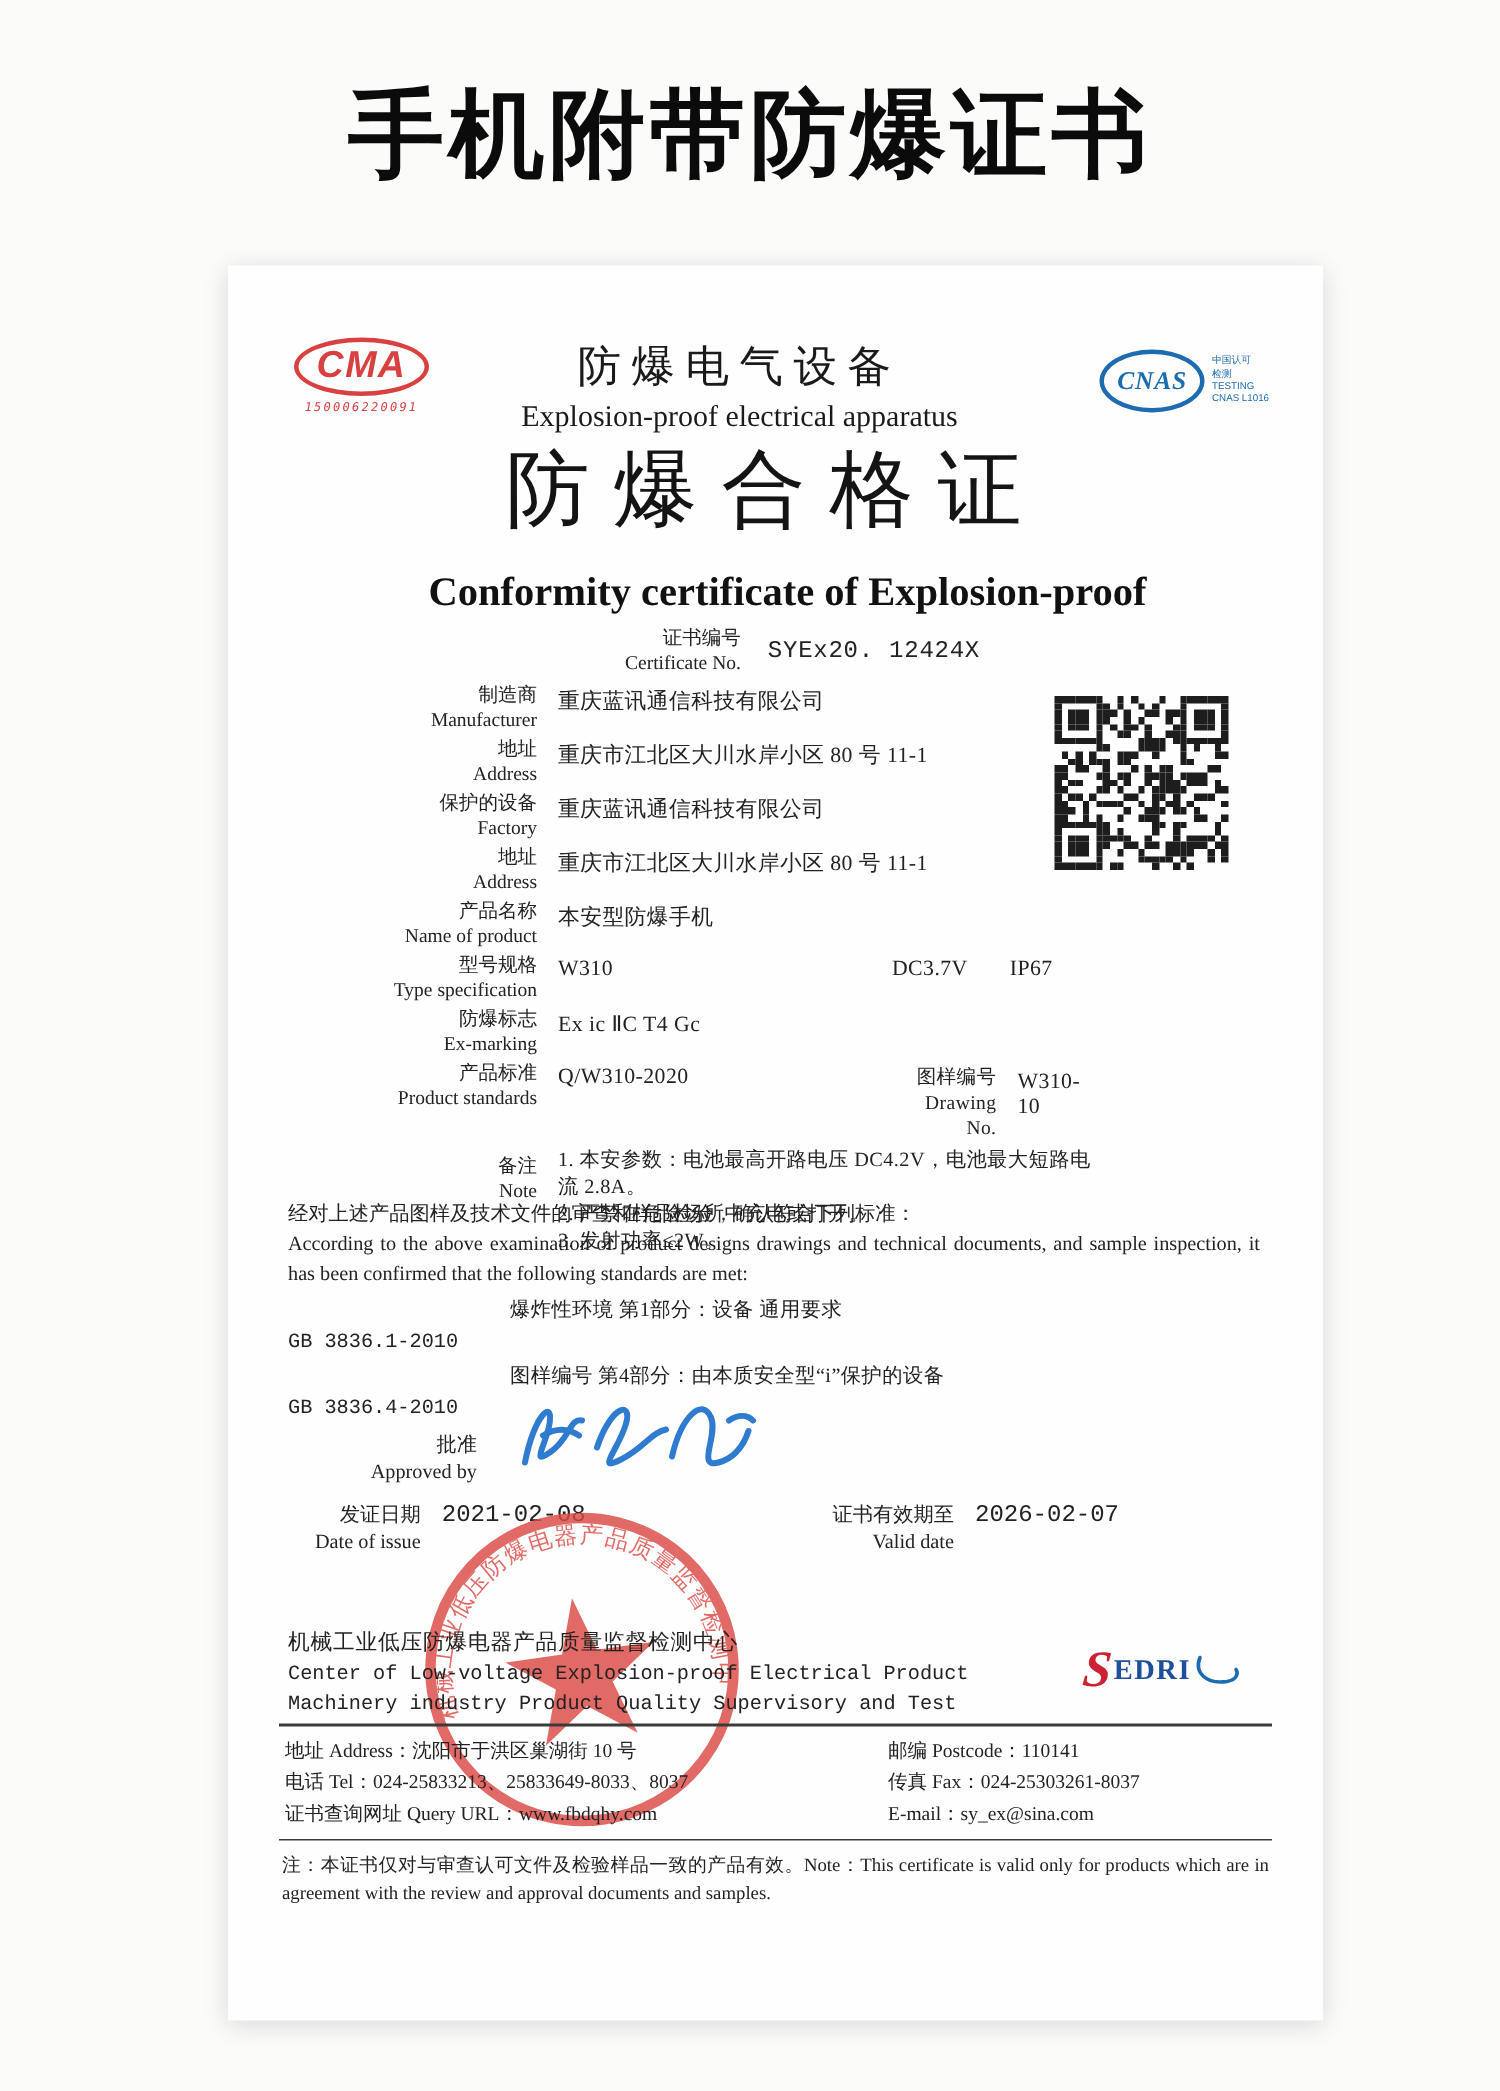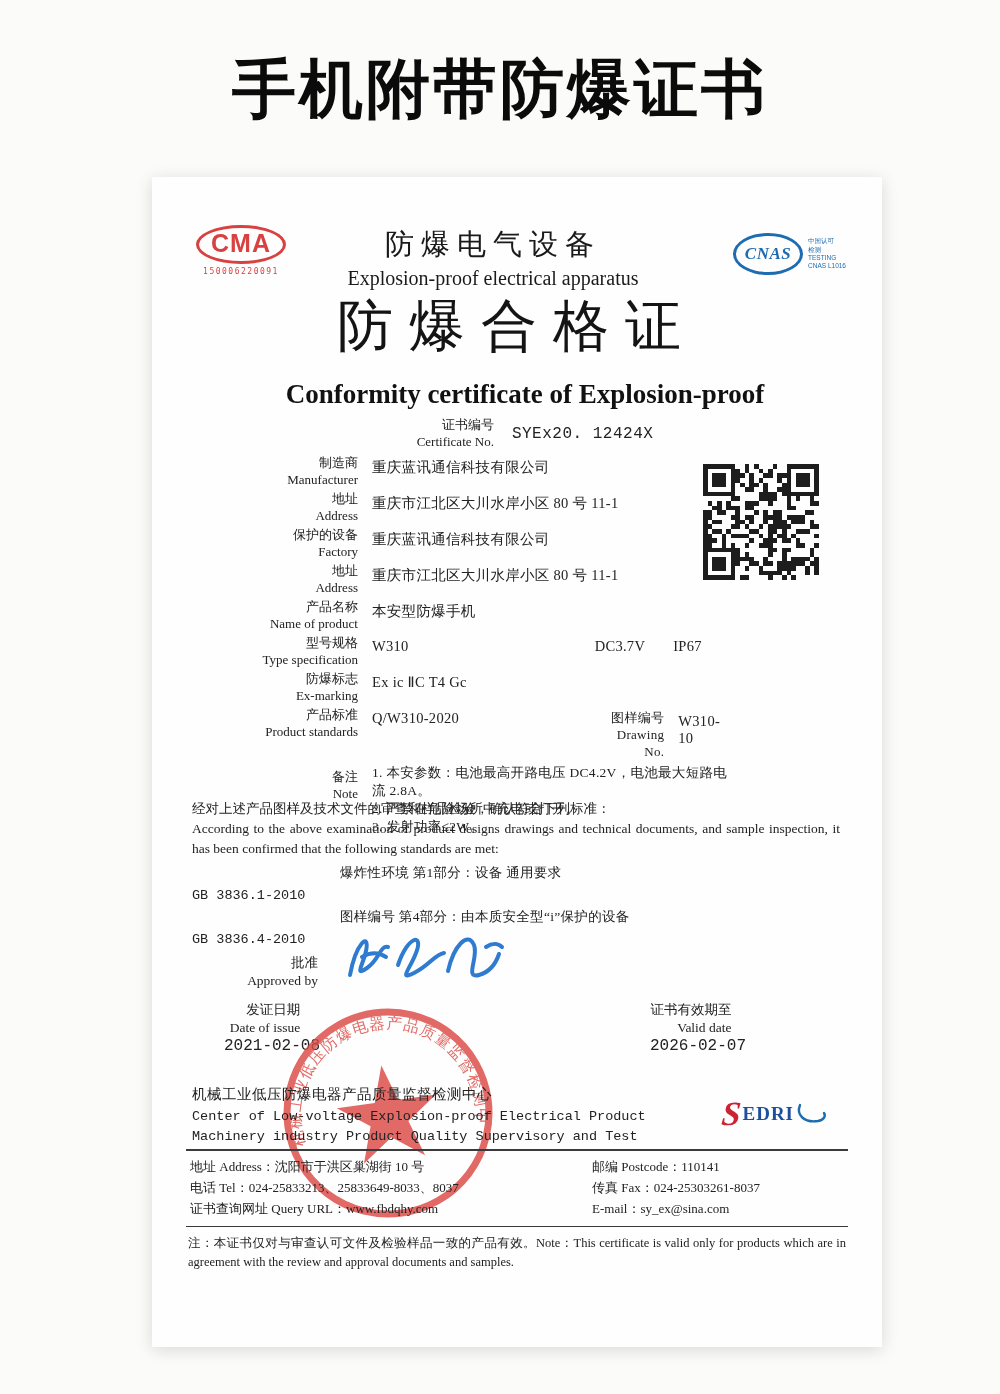--- a/index.html
+++ b/index.html
@@ -2,21 +2,21 @@
 <html><head>
 <meta charset="utf-8">
 <style>
   * { box-sizing: border-box; margin: 0; padding: 0; }
   html,body { width:1000px; height:1394px; background:#fbfbfa; font-family:"Liberation Serif", serif; color:#222; }
   .page-title { padding-top:46px; text-align:center; font-family:"DejaVu Sans", sans-serif; font-weight:900; font-size:64px; letter-spacing:3px; color:#0b0b0b; }
   .paper { position:relative; width:730px; height:1170px; margin:44px 0 0 152px; background:#fefefe; box-shadow:0 3px 16px rgba(0,0,0,.14); overflow:hidden; }
 
   
   .cert-header { position:absolute; top:48px; left:40px; right:36px; display:flex; align-items:flex-start; }
-  .cma-block { width:98px; text-align:center; }
+  .cma-block { width:98px; text-align:center;font-style:italic; }
   .cma-oval { display:inline-block; border:3px solid #d94040; border-radius:50%; padding:1px 12px 3px; color:#d94040; font-family:"Liberation Sans", sans-serif; font-weight:bold; font-size:25px; letter-spacing:1px; }
   .cma-num { margin-top:3px; font-size:8px; color:#d94040; letter-spacing:1.5px; font-family:"DejaVu Sans Mono", monospace; }
   .hdr-center { flex:1; text-align:center; }
   .hdr-title-zh { font-size:29px; letter-spacing:7px; color:#1a1a1a; }
   .hdr-title-en { margin-top:2px; font-size:20px; color:#1a1a1a; }
   .cnas-block { width:150px; display:flex; align-items:center; justify-content:flex-end; padding-top:8px; }
   .cnas-oval { border:3px solid #1d6bb0; border-radius:50%; width:70px; height:42px; display:flex; align-items:center; justify-content:center; color:#1d6bb0; font-style:italic; font-weight:bold; font-size:17px; font-family:"Liberation Serif", serif; letter-spacing:.5px; }
   .cnas-lines { margin-left:5px; font-size:6.5px; line-height:1.3; color:#1d6bb0; font-family:"Liberation Sans", sans-serif; }
 
   
@@ -56,21 +56,21 @@
   .srow { display:flex; margin-top:5px; }
   .scode { width:148px; flex:none;margin-top:24px; }
   .stitle { font-family:"Liberation Serif", serif; letter-spacing:.3px; }
 
   
   .approval { position:absolute; top:772px; left:58px; display:flex; align-items:center; }
   .a-lbl { width:108px; text-align:right; font-size:13.5px; line-height:1.35; }
   .a-lbl span{display:block;}
   .sig { margin-left:18px; margin-top:-26px; }
   .dates { position:absolute; top:824px; left:58px; right:66px; display:flex; justify-content:space-between; }
-  .dgroup { display:flex; align-items:center;flex-direction:column; }
+  .dgroup { display:flex; align-items:flex-start; }
   .d-lbl { text-align:right; font-size:13.5px; line-height:1.35; }
   .d-lbl span{display:block;}
   .d-val { margin-left:14px; font-size:16px; font-family:"Liberation Mono", monospace; }
 
   
   .stamp { position:absolute; top:826px; left:126px; width:220px; height:220px; transform:rotate(-8deg); opacity:.82; pointer-events:none; }
 
   
   .org { position:absolute; top:908px; left:40px; }
   .org-zh { font-size:14.5px; letter-spacing:.5px; }

